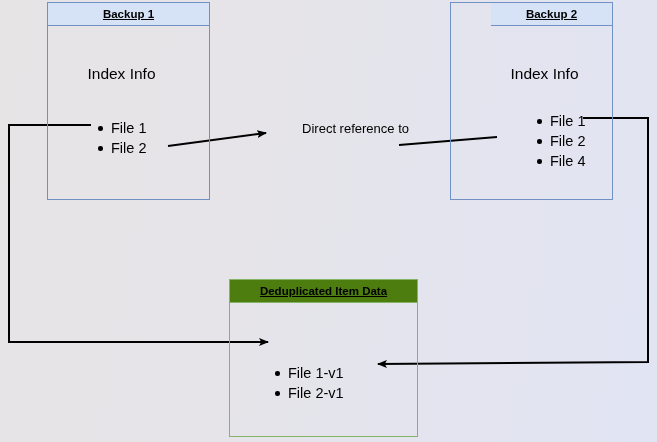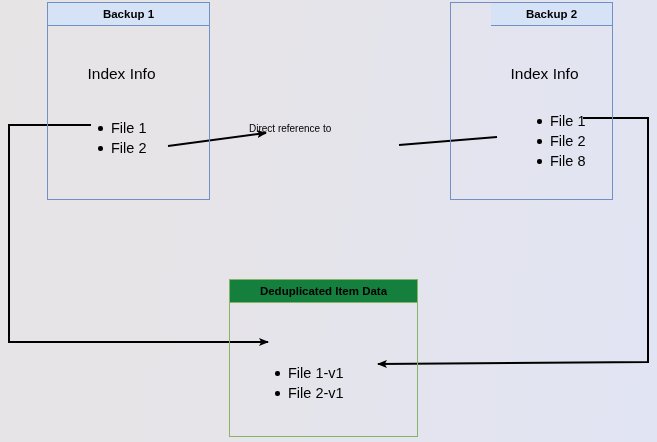--- a/index.html
+++ b/index.html
@@ -5,54 +5,54 @@
   html,body{margin:0;padding:0;}
   body{
     width:657px;height:442px;position:relative;overflow:hidden;
     background:linear-gradient(100deg,#e7e4e6 0%,#e6e4e8 35%,#e3e4ef 70%,#e1e4f3 100%);
     font-family:"Liberation Sans", sans-serif;
     -webkit-font-smoothing:antialiased;
   }
   .stage{position:absolute;inset:0;}
   svg.wires{position:absolute;left:0;top:0;width:657px;height:442px;overflow:visible;}
 
-  .box{position:absolute;box-sizing:border-box;}
+  .box{position:absolute;box-sizing:border-box;text-decoration:underline;}
   .box .hdr{
     box-sizing:border-box;width:100%;text-align:center;
     font-size:11.5px;font-weight:bold;color:#000;
     line-height:22px;height:23px;
   }
   .box .body{box-sizing:border-box;width:100%;position:relative;}
 
   .blue{border:1.6px solid #7191c4;}
   .blue .hdr{background:#d6e3f6;border-bottom:1.6px solid #7191c4;}
   .blue .body{background:transparent;height:calc(100% - 23px);}
 
   .green{border:1.8px solid #85b467;}
-  .green .hdr{background:#15803d;border-bottom:1.8px solid #85b467;}
+  .green .hdr{background:#4d7c0f;border-bottom:1.8px solid #85b467;}
   .green .body{background:transparent;height:calc(100% - 23px);margin-top:31px;}
 
   .idx-title{
     position:absolute;left:0;right:14px;text-align:center;
     font-size:15.5px;color:#000;
   }
   ul.flist{
     list-style:none;margin:0;padding:0;position:absolute;
   }
   ul.flist li{
     font-size:14.5px;color:#000;line-height:20px;white-space:nowrap;
     position:relative;padding-left:14px;
   }
   ul.flist li::before{
     content:"";position:absolute;left:1px;top:8px;
     width:4.5px;height:4.5px;border-radius:50%;background:#000;
   }
 
   .center-label{
-    position:absolute;text-align:left;font-size:10px;color:#000;
+    position:absolute;text-align:right;font-size:13px;color:#000;
     line-height:16.5px;white-space:nowrap;
   }
 </style>
 </head>
 <body>
 
 <div class="stage">
 
   <svg class="wires" viewBox="0 0 657 442" xmlns="http://www.w3.org/2000/svg">
     <defs>
@@ -81,21 +81,21 @@
     </div>
   </div>
 
   <div class="box blue" style="left:450px;top:2px;width:163px;height:198px;padding-left:40px;">
     <div class="hdr">Backup 2</div>
     <div class="body">
       <div class="idx-title" style="top:39px;">Index Info</div>
       <ul class="flist" style="left:45px;top:85px;">
         <li>File 1</li>
         <li>File 2</li>
-        <li>File 8</li>
+        <li>File 4</li>
       </ul>
     </div>
   </div>
 
   <div class="box green" style="left:229px;top:279px;width:189px;height:158px;">
     <div class="hdr">Deduplicated Item Data</div>
     <div class="body">
       <ul class="flist" style="left:44px;top:29px;">
         <li>File 1-v1</li>
         <li>File 2-v1</li>

